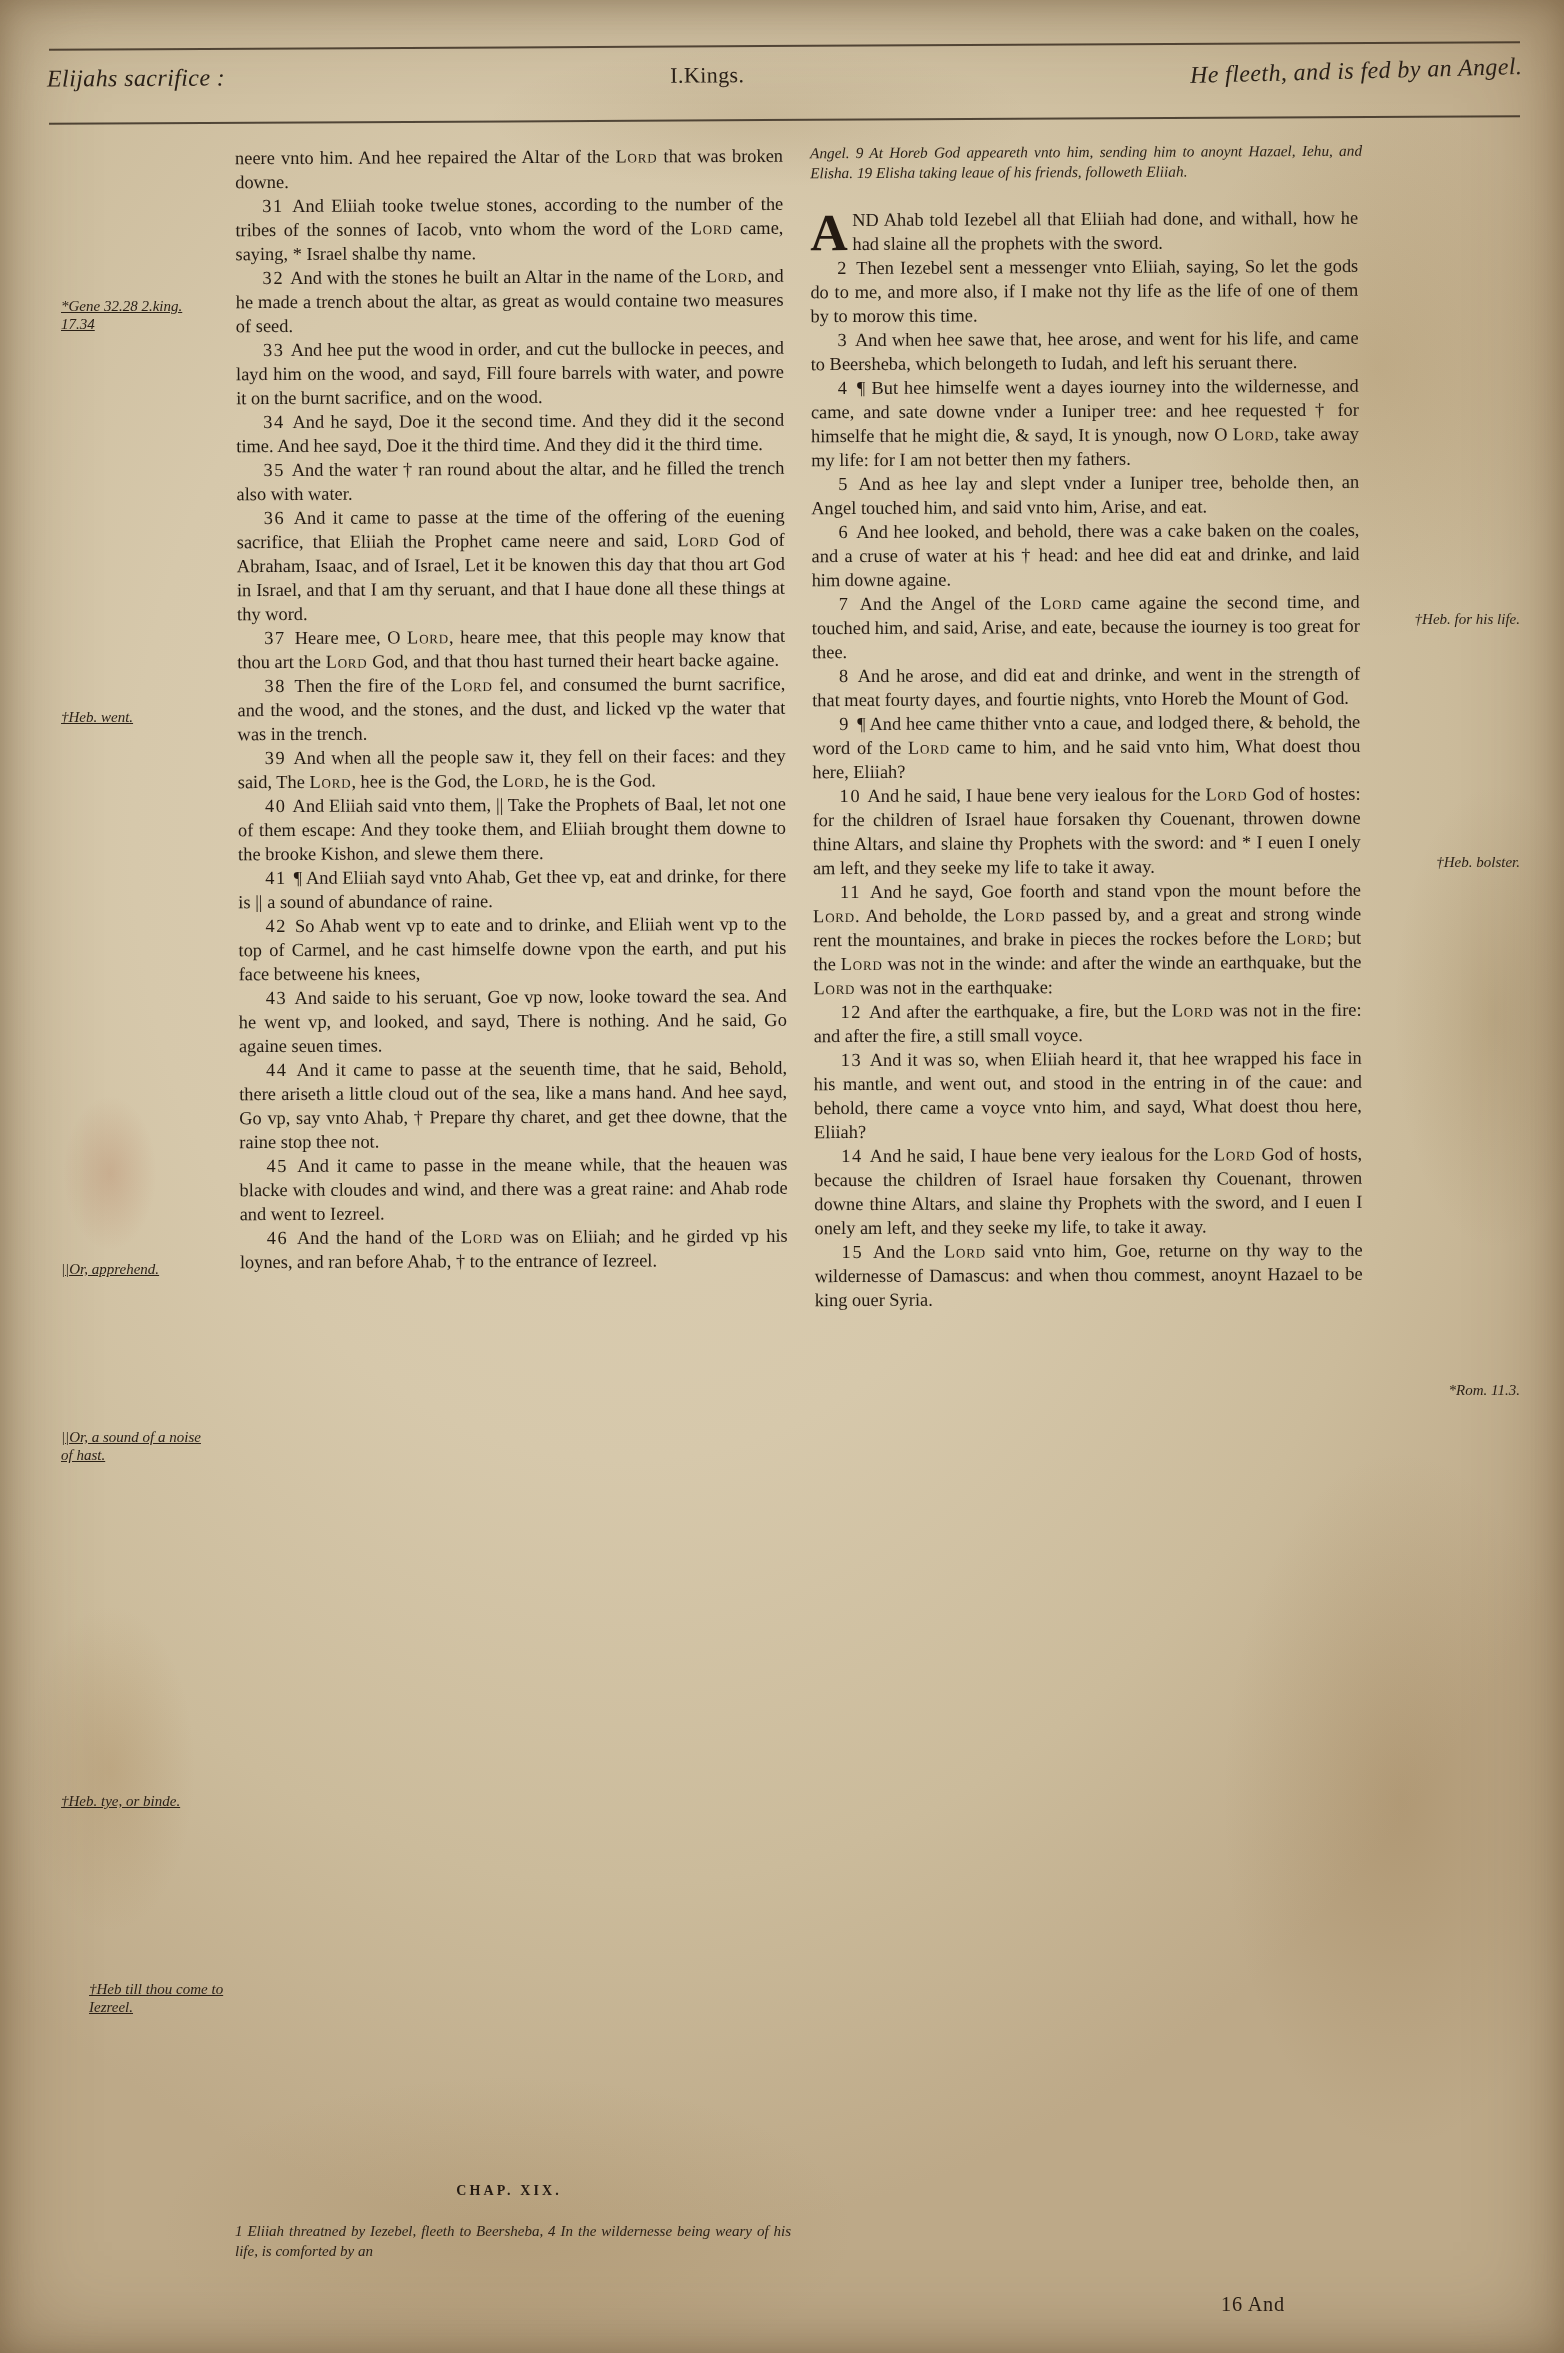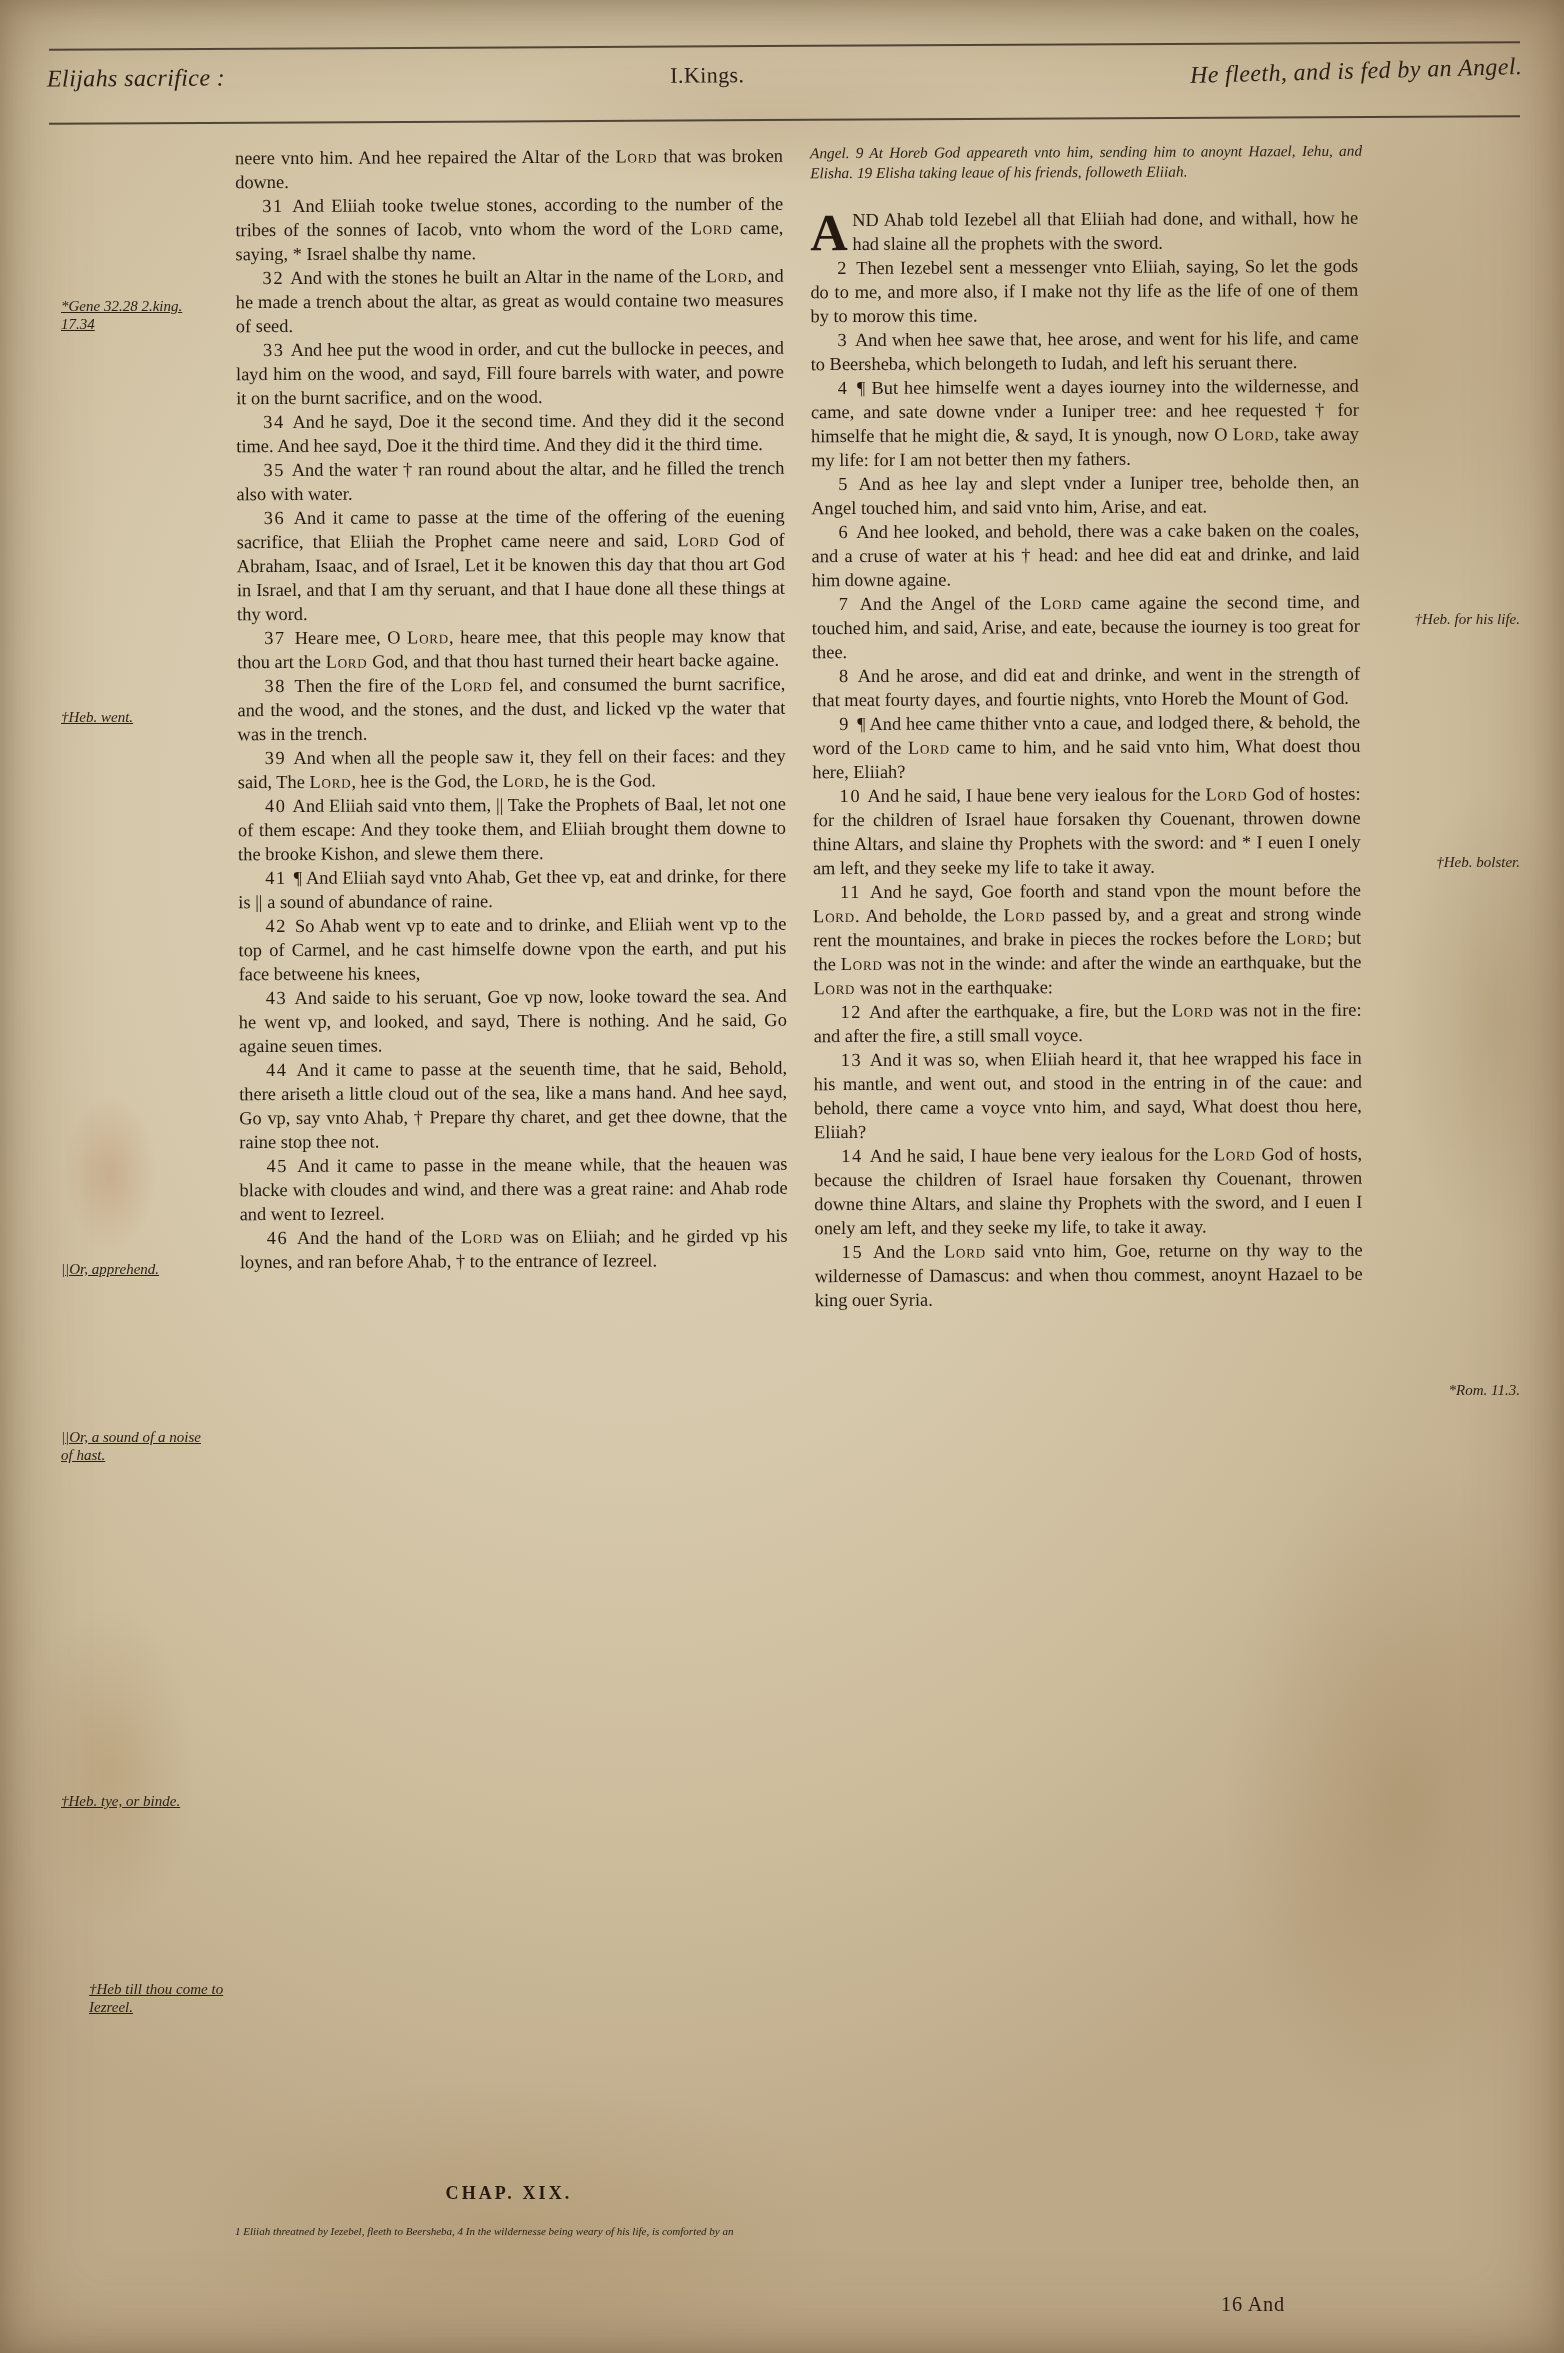--- a/index.html
+++ b/index.html
@@ -121,30 +121,30 @@
   
   .chap-head {
     position: absolute;
     left: 235px;
     top: 2183px;
     width: 548px;
     text-align: center;
     color: #241a12;
   }
   .chap-head .title {
-    font-size: 18px;
+    font-size: 14px;
     letter-spacing: 3.1px;
     font-weight: bold;
   }
   .chap-arg {
     position: absolute;
     left: 235px;
     top: 2221px;
     width: 556px;
-    font-size: 11px;
+    font-size: 15px;
     line-height: 20.3px;
     font-style: italic;
     color: #2b2117;
     text-align: justify;
   }
 
   .arg-right {
     position: absolute;
     left: 810px;
     top: 142px;

